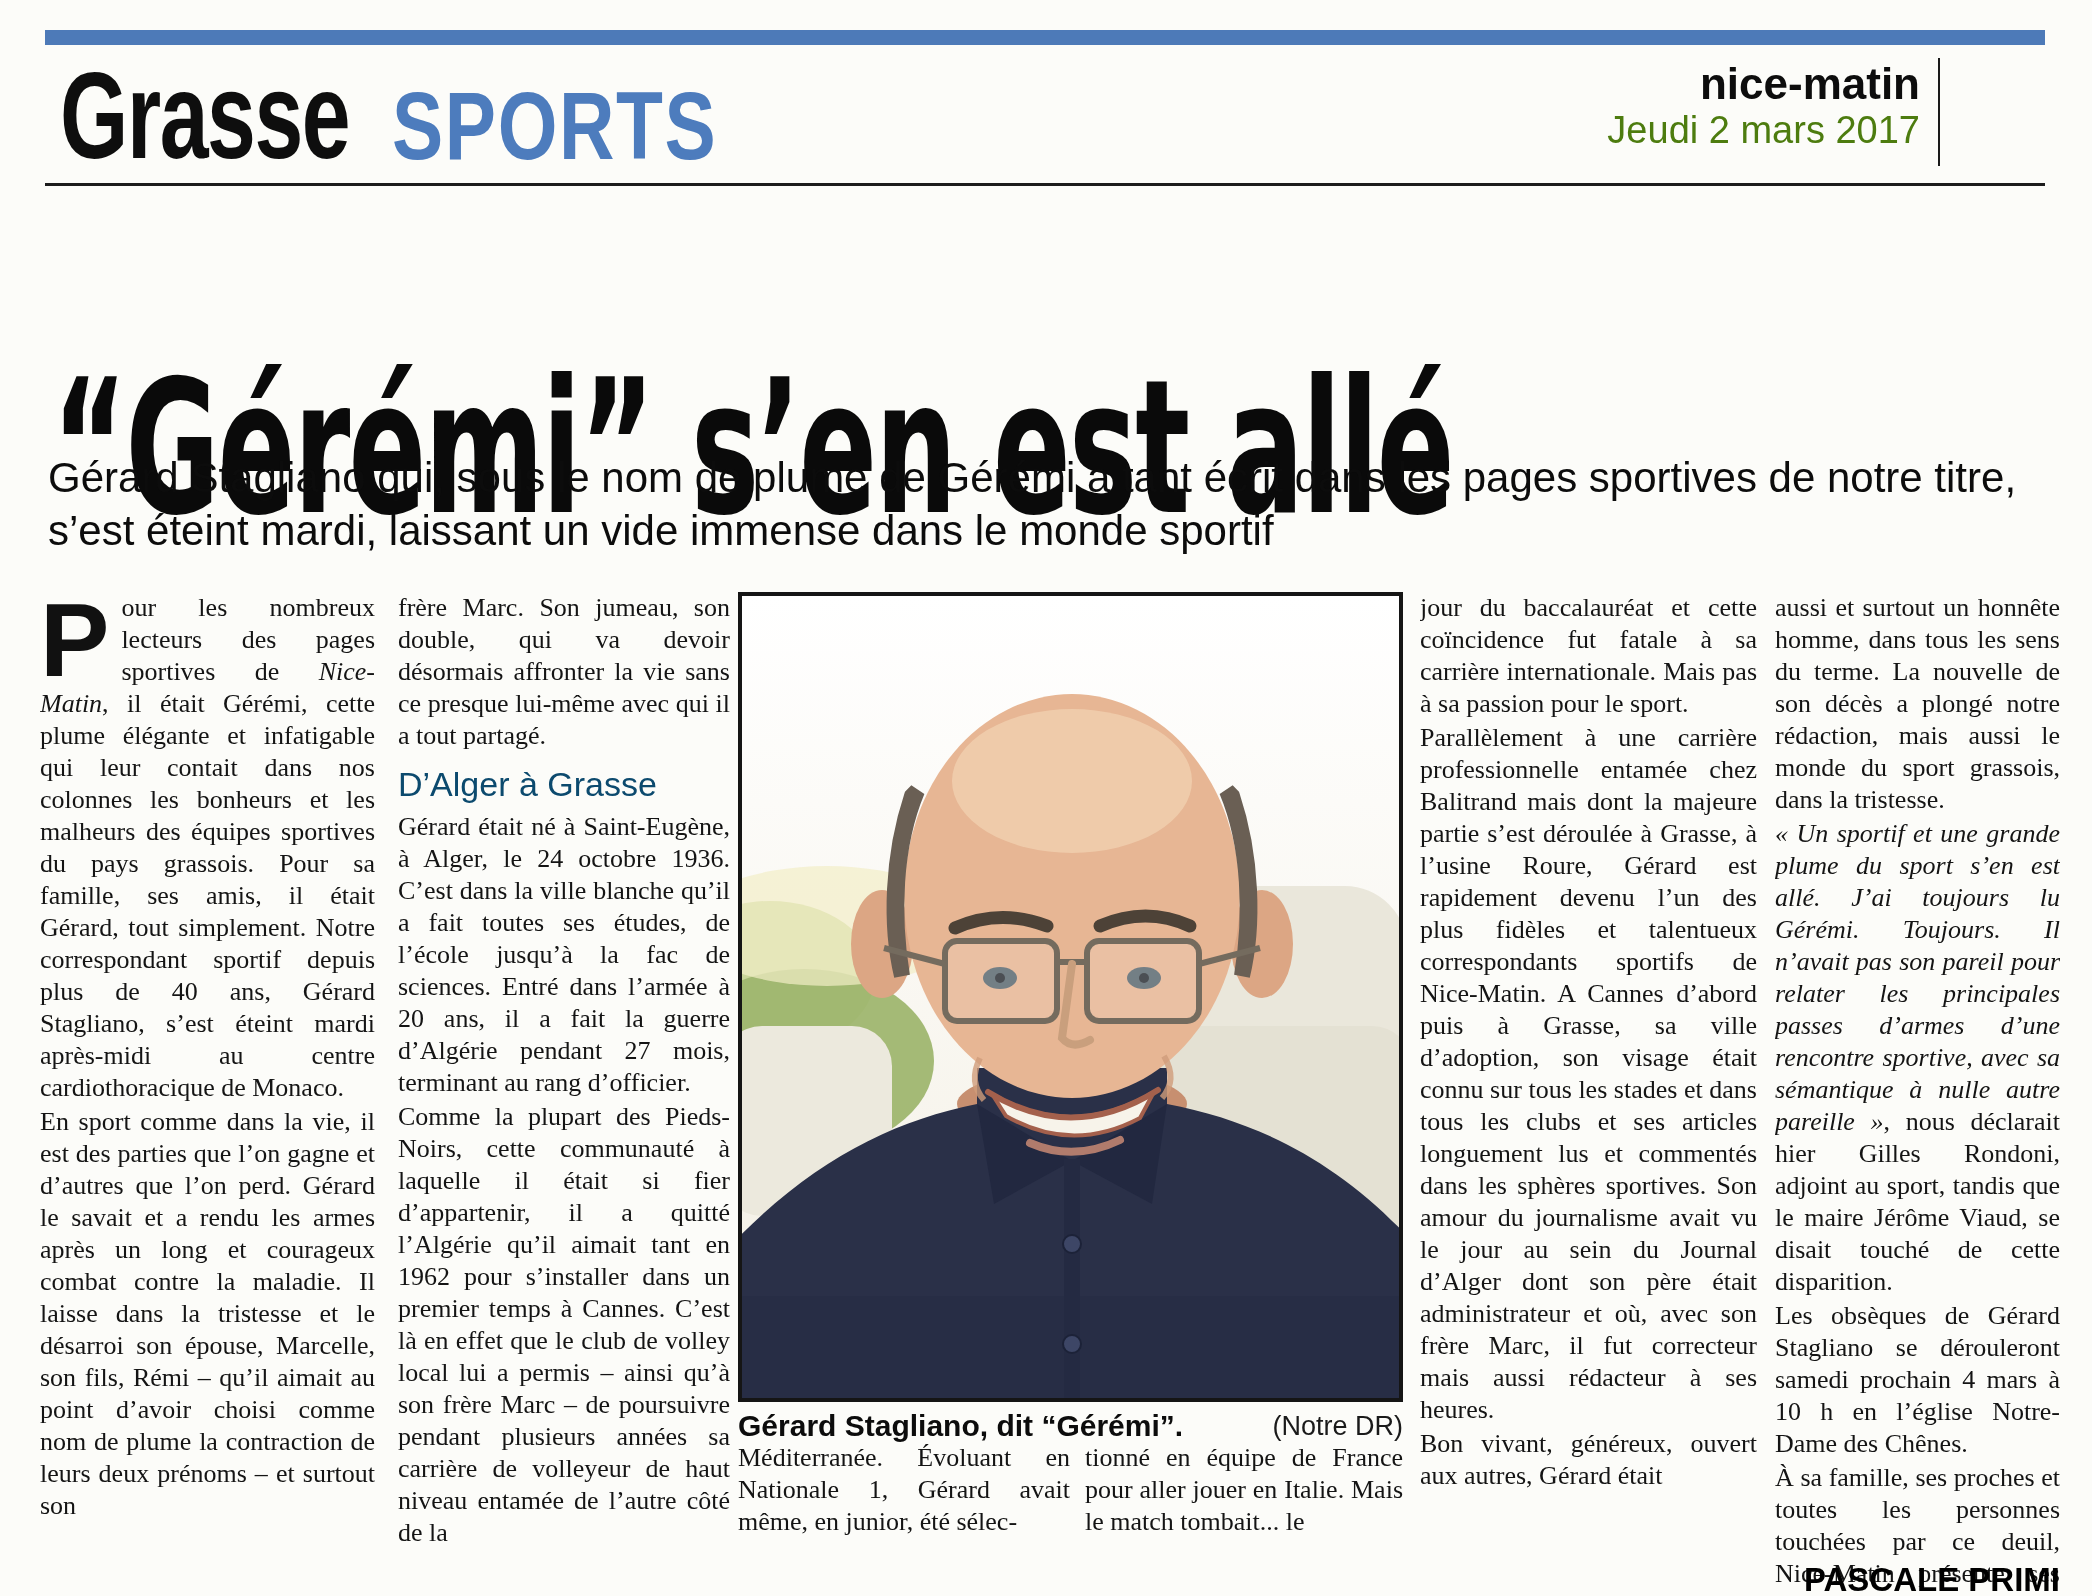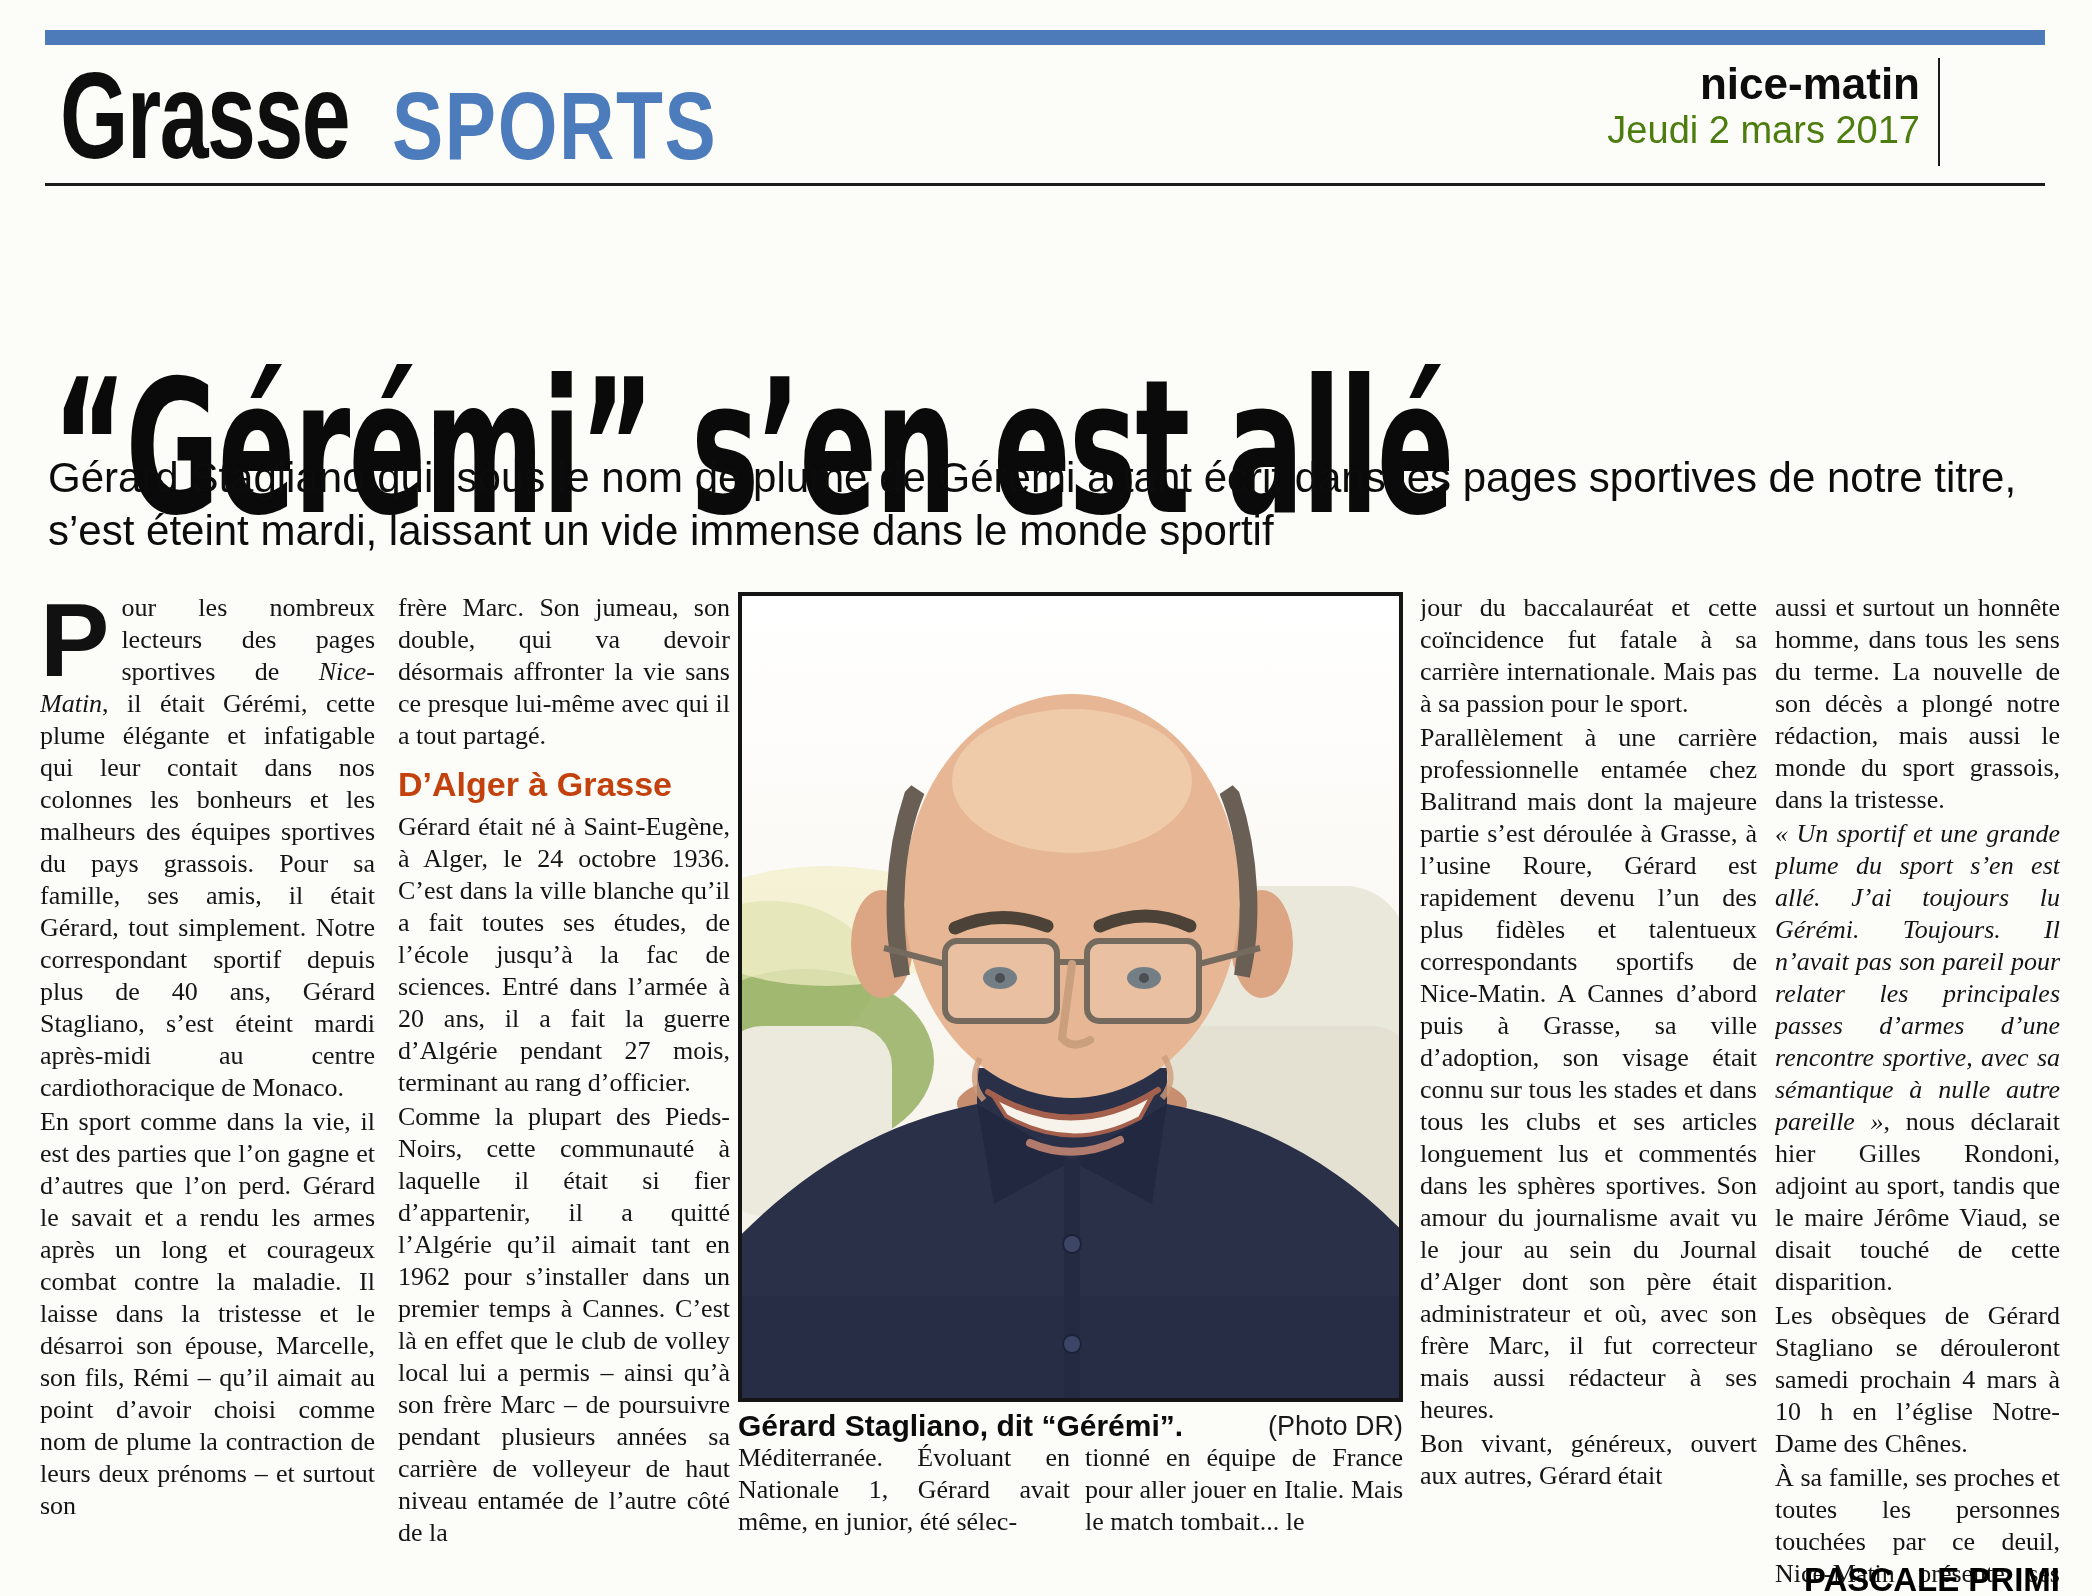--- a/index.html
+++ b/index.html
@@ -43,22 +43,22 @@
   .col-1{left:0;width:335px;}
   .col-2{left:358px;width:332px;}
   .col-3{left:698px;width:665px;}
   .col-4{left:1380px;width:337px;}
   .col-5{left:1735px;width:285px;box-sizing:border-box;}
   .dropcap{
     float:left;font-family:"Liberation Sans",sans-serif;font-weight:700;
     font-size:104px;line-height:.82;margin:6px 12px 0 0;color:#111;
   }
   .subhead-small{
-    font-family:"Liberation Sans",sans-serif;font-weight:700;font-size:34px;line-height:1.1;
-    margin:14px 0 8px 0 !important;text-align:left;color:#c2410c;
+    font-family:"Liberation Sans",sans-serif;font-weight:400;font-size:34px;line-height:1.1;
+    margin:14px 0 8px 0 !important;text-align:left;color:#0c4a6e;
   }
   .quote{font-style:italic;}
   .byline{
     position:absolute;right:0;bottom:0;font-family:"Liberation Sans",sans-serif;
     font-weight:700;font-size:33px;color:#000000;text-align:right;
   }
   
   .photo-frame{border:4px solid #151515;width:657px;height:802px;box-sizing:content-box;background:#f4f1e8;}
   .photo-frame svg{display:block;}
   .caption-row{
@@ -161,21 +161,21 @@
 
         <path d="M 250 498 Q 330 545 412 496 L 398 522 Q 330 558 264 520 Z" fill="#f7f3ea" stroke="#a4604c" stroke-width="4"></path>
         <path d="M 246 496 Q 330 548 416 494" stroke="#a4604c" stroke-width="6" fill="none" stroke-linecap="round"></path>
         <path d="M 288 547 Q 332 566 378 544" stroke="#c98a74" stroke-width="8" fill="none" stroke-linecap="round" opacity="0.85"></path>
         <path d="M 238 462 Q 226 486 242 504" stroke="#cf9c7a" stroke-width="6" fill="none" opacity="0.8"></path>
         <path d="M 422 460 Q 436 484 420 502" stroke="#cf9c7a" stroke-width="6" fill="none" opacity="0.8"></path>
       </svg>
     </div>
     <div class="caption-row">
       <span class="caption">Gérard Stagliano, dit “Gérémi”.</span>
-      <span class="credit">(Photo DR)</span>
+      <span class="credit">(Notre DR)</span>
     </div>
     <div class="under-photo">
       <div>Méditerranée. Évoluant en Nationale 1, Gérard avait même, en junior, été sélec-</div>
       <div>tionné en équipe de France pour aller jouer en Italie. Mais le match tombait... le</div>
     </div>
   </div>
 
   <div class="col col-4">
     <p>jour du baccalauréat et cette coïncidence fut fatale à sa carrière internationale. Mais pas à sa passion pour le sport.</p>
     <p>Parallèlement à une carrière professionnelle entamée chez Balitrand mais dont la majeure partie s’est déroulée à Grasse, à l’usine Roure, Gérard est rapidement devenu l’un des plus fidèles et talentueux correspondants sportifs de Nice-Matin. A Cannes d’abord puis à Grasse, sa ville d’adoption, son visage était connu sur tous les stades et dans tous les clubs et ses articles longuement lus et commentés dans les sphères sportives. Son amour du journalisme avait vu le jour au sein du Journal d’Alger dont son père était administrateur et où, avec son frère Marc, il fut correcteur mais aussi rédacteur à ses heures.</p>

